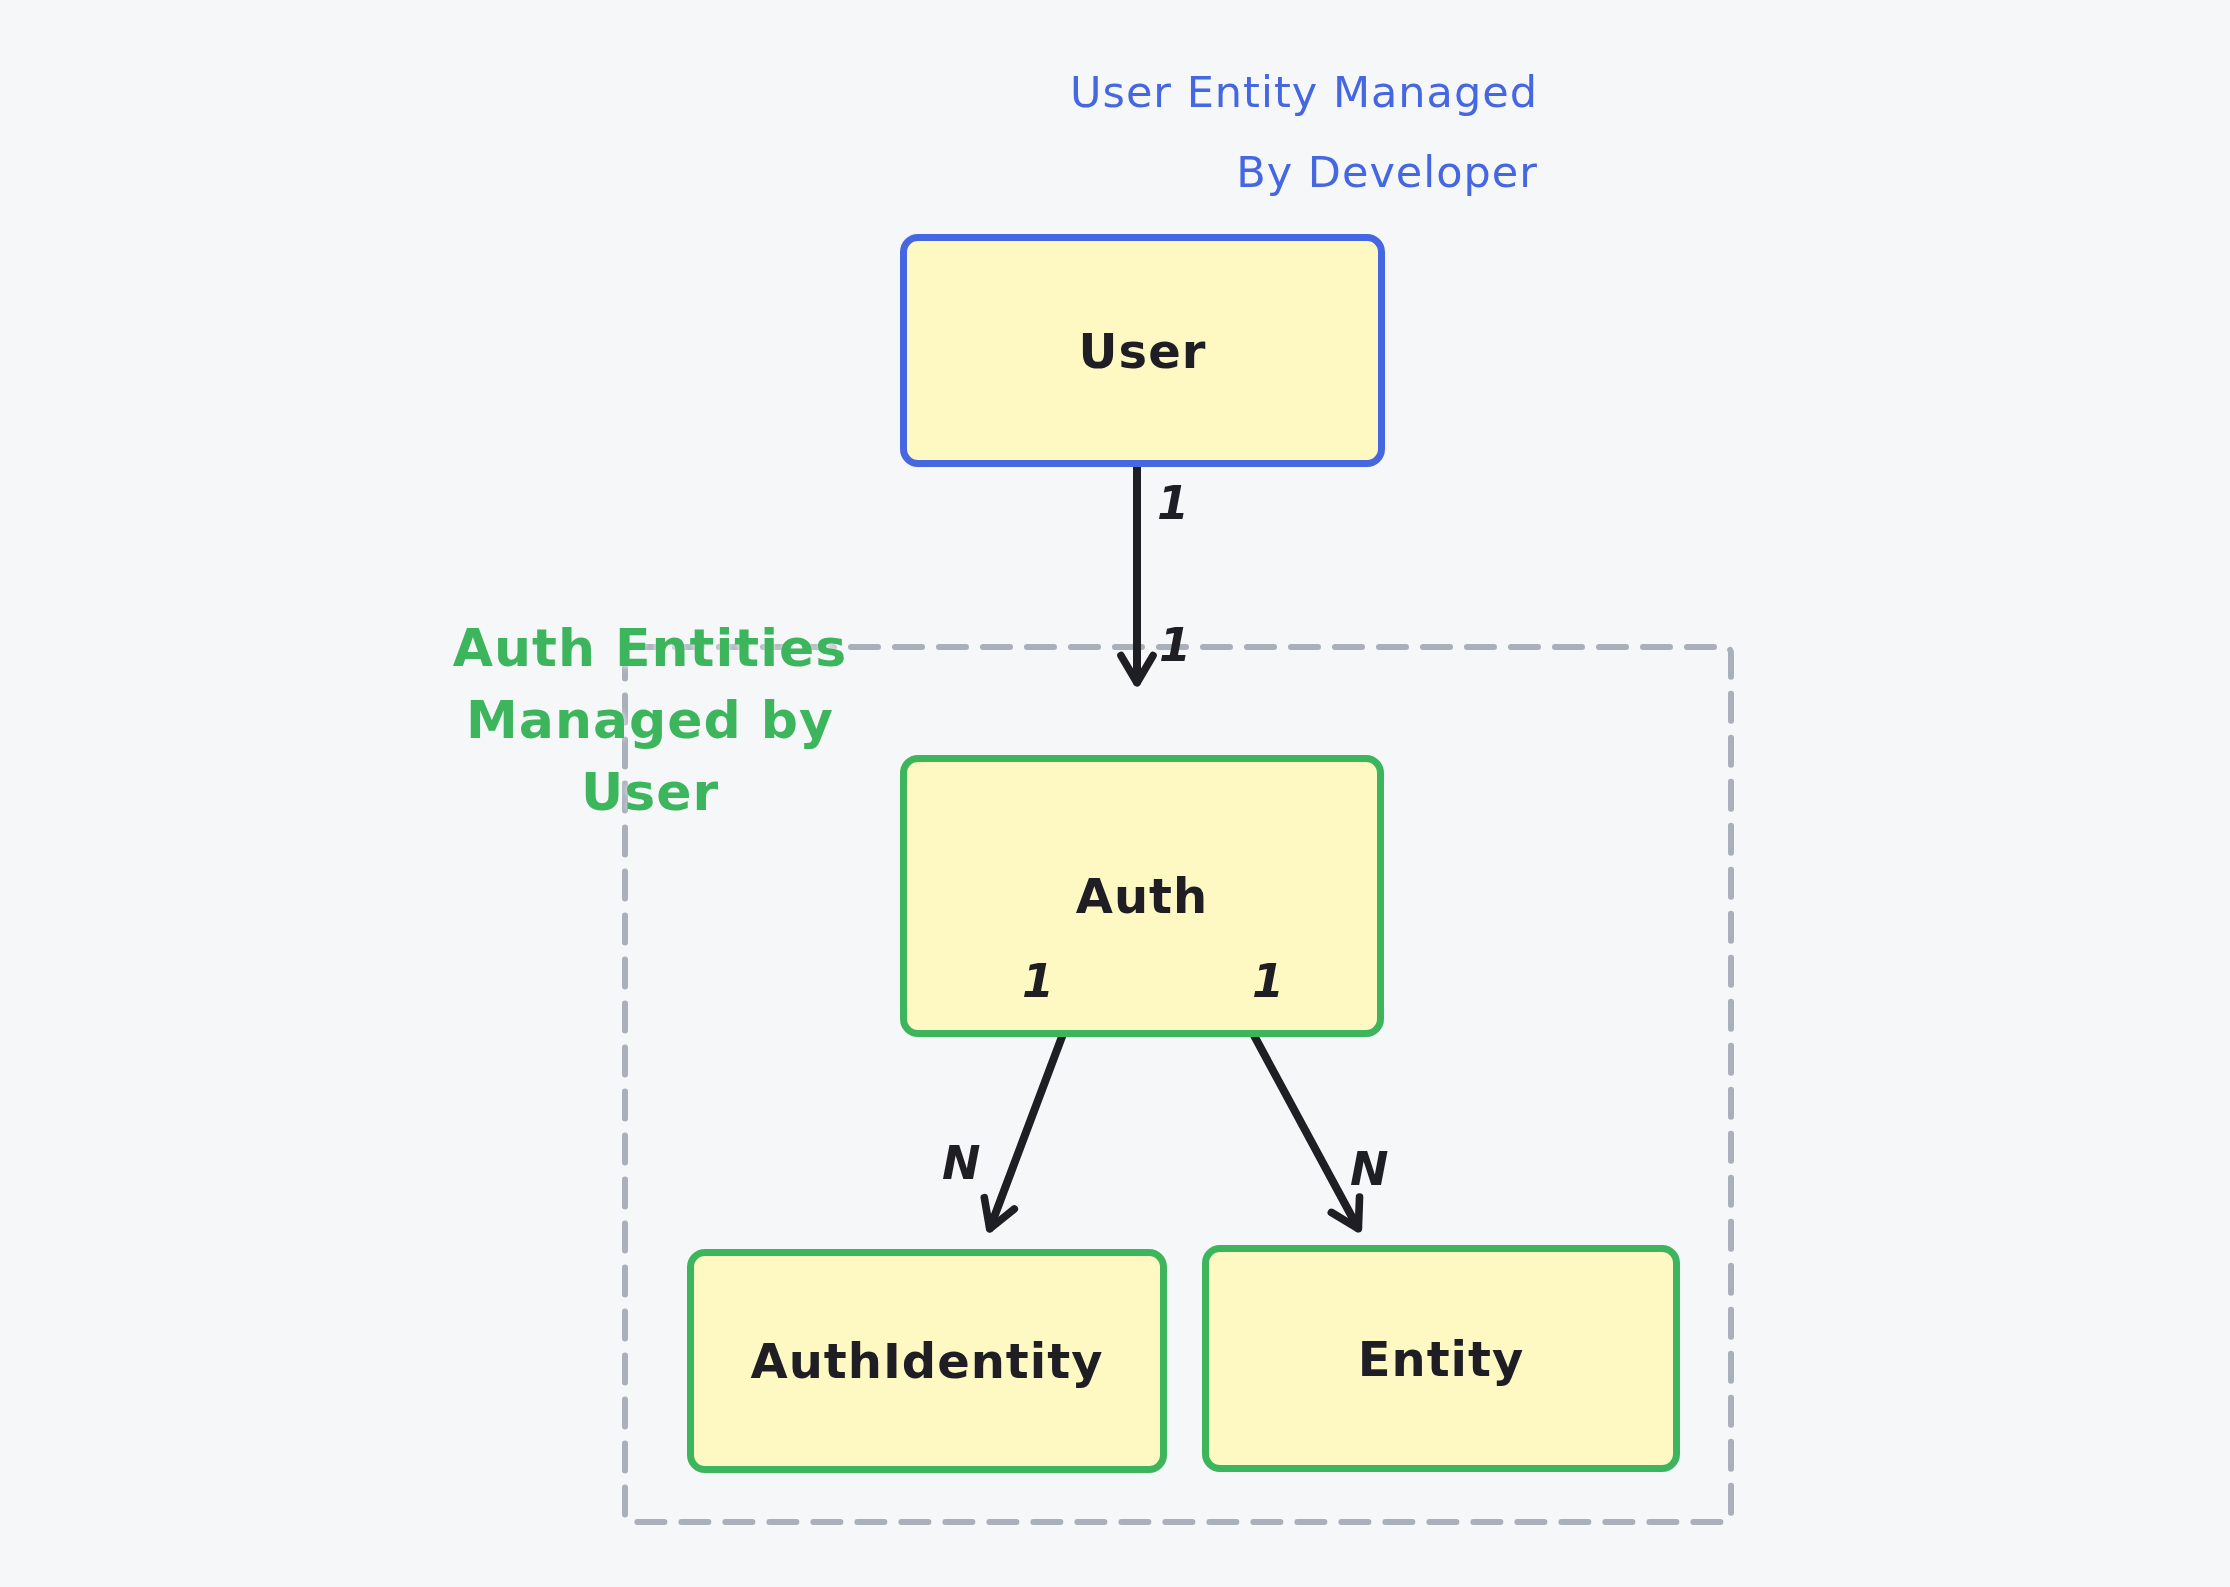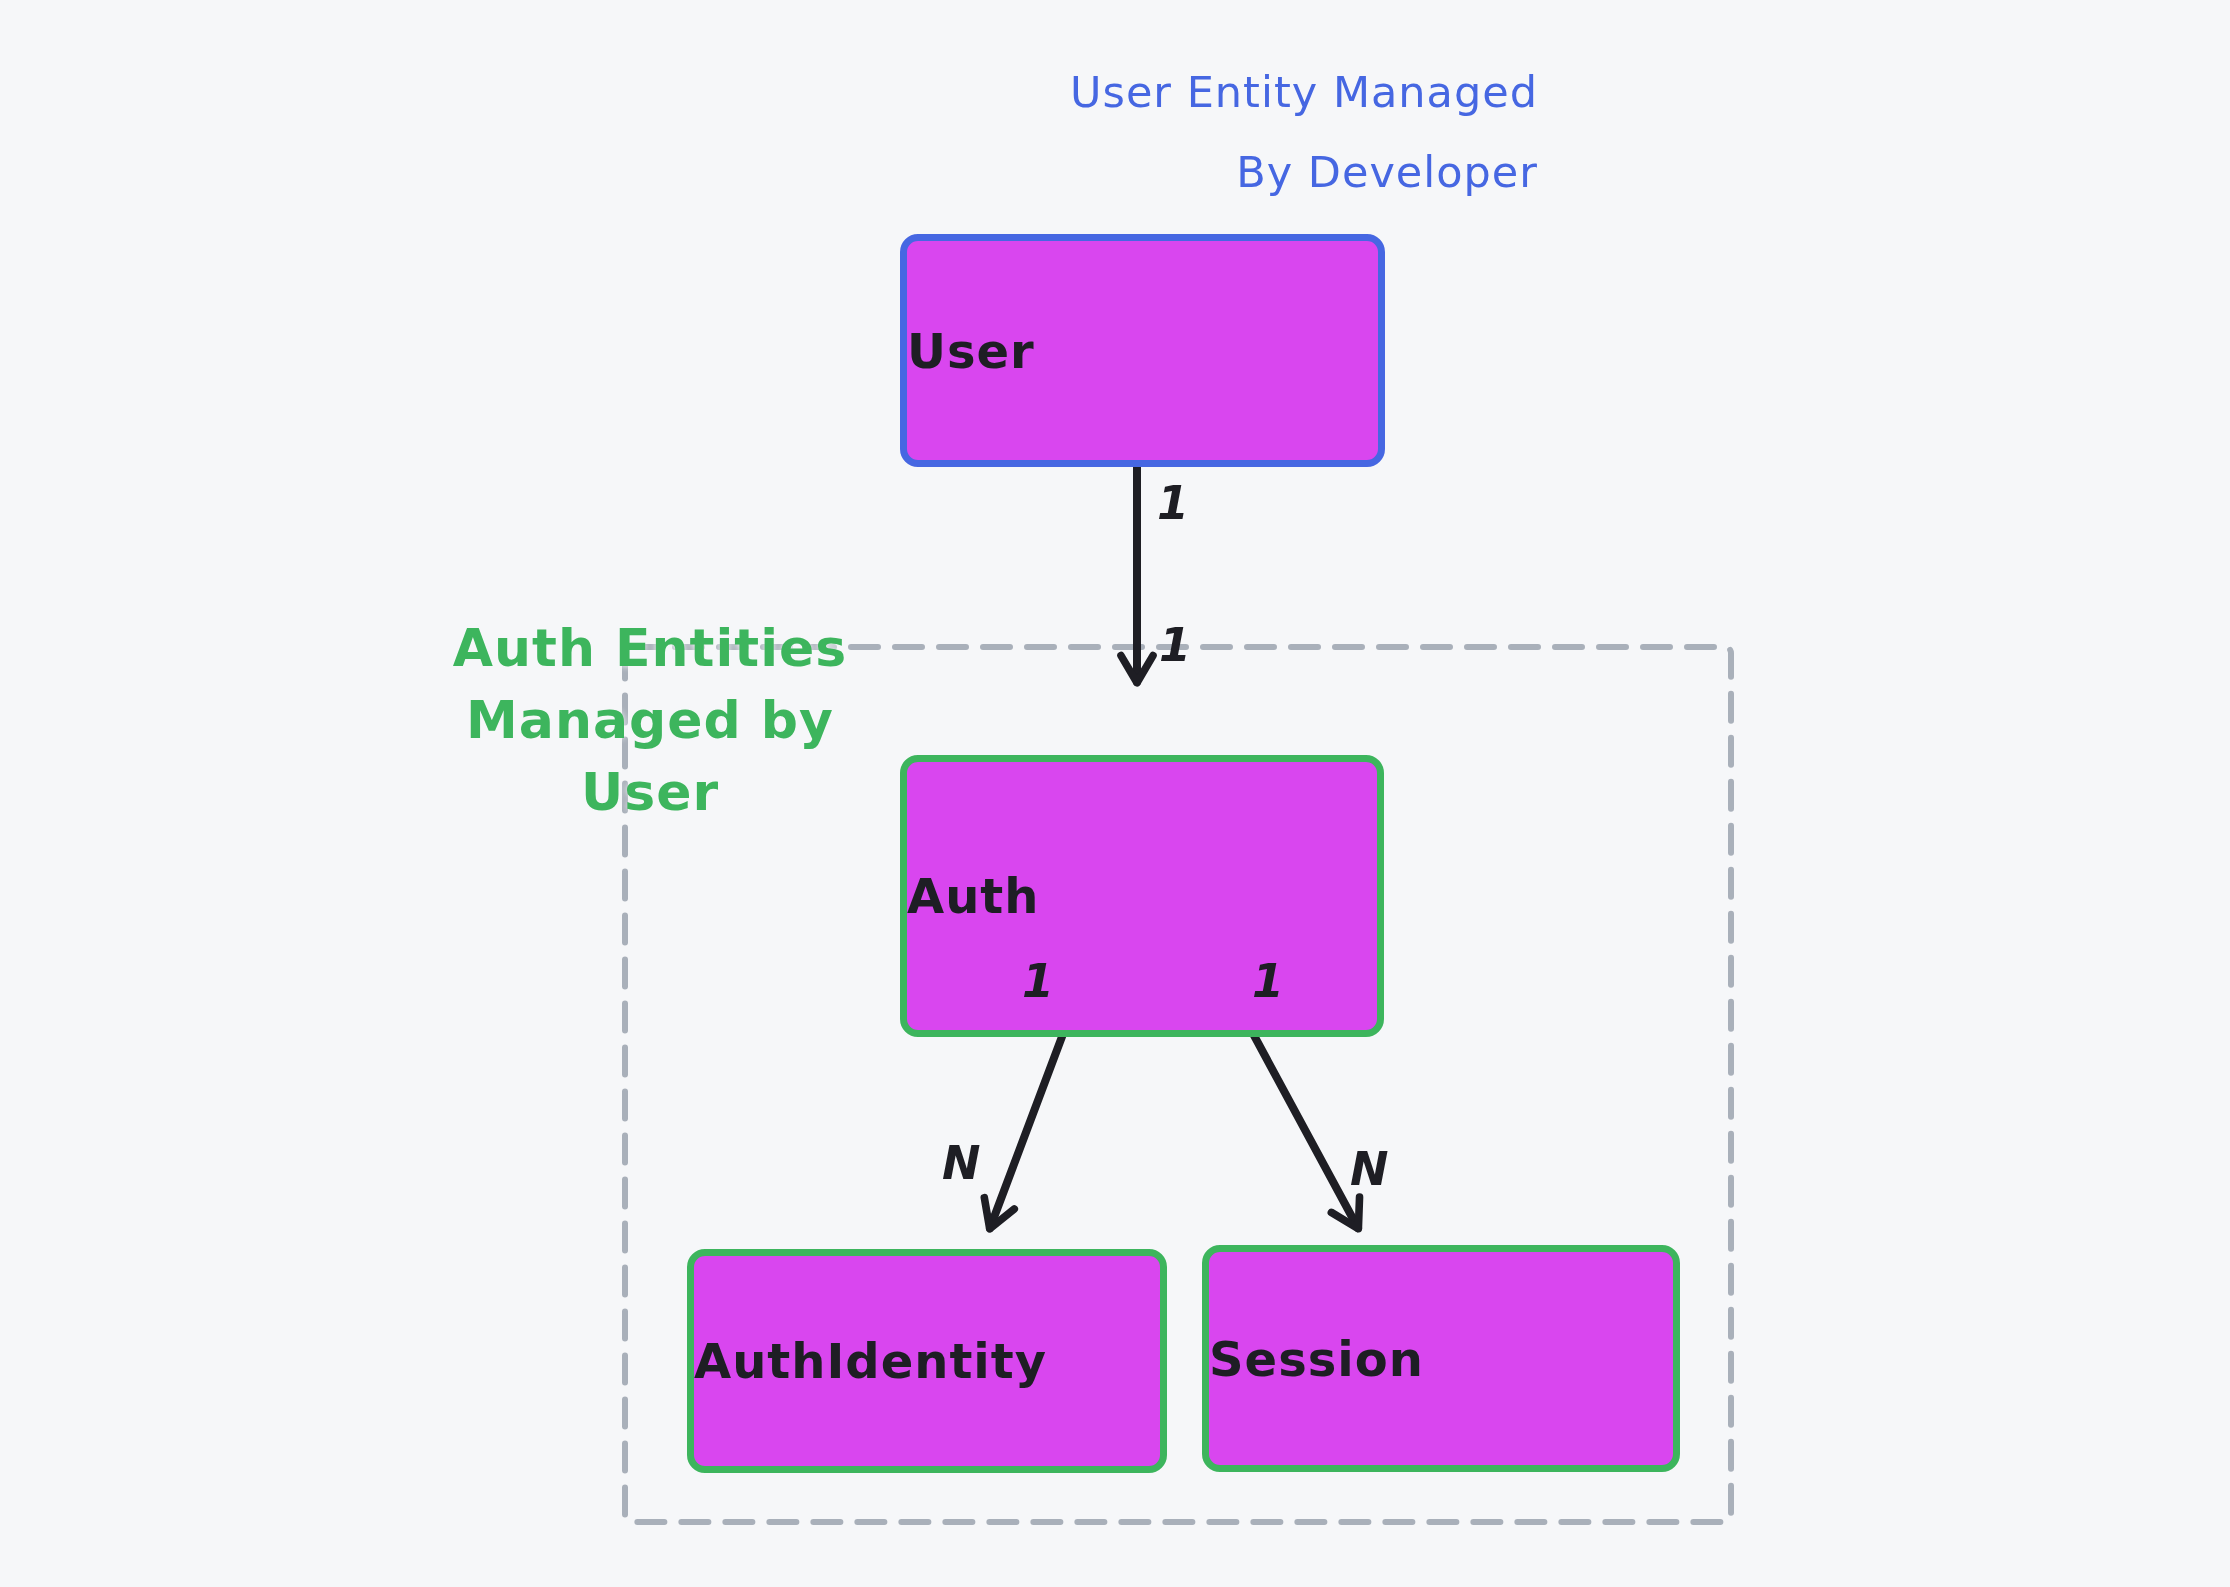--- a/index.html
+++ b/index.html
@@ -65,23 +65,24 @@
   .arrowhead-path {
     stroke: var(--stroke, #1e1e24);
     fill: none;
     stroke-linecap: round;
     stroke-linejoin: round;
   }
   .node {
     position: absolute;
     box-sizing: border-box;
     border-radius: 18px;
-    background: #d946ef;
+    background: #fef9c3;
     display: flex;
     align-items: center;
+    justify-content: center;
     z-index: 2;
     color: var(--stroke, #1e1e24);
     font-size: 48px;
     font-weight: 700;
     letter-spacing: 1px;
   }
   .node-blue  { border: 7px solid var(--blue, #4667e2); }
   .node-green { border: 7px solid var(--green, #3db55d); }
   .node-user         { left: 900px;  top: 234px;  width: 485px; height: 233px; }
   .node-auth         { left: 900px;  top: 755px;  width: 484px; height: 282px; }
@@ -135,21 +136,21 @@
   <div class="node node-blue node-user">
     <span>User</span>
   </div>
   <div class="node node-green node-auth">
     <span>Auth</span>
   </div>
   <div class="node node-green node-authidentity">
     <span>AuthIdentity</span>
   </div>
   <div class="node node-green node-session">
-    <span>Session</span>
+    <span>Entity</span>
   </div>
 
   <div class="edge-label lbl-ua-src">1</div>
   <div class="edge-label lbl-ua-tgt">1</div>
   <div class="edge-label lbl-ai-src">1</div>
   <div class="edge-label lbl-ai-tgt">N</div>
   <div class="edge-label lbl-se-src">1</div>
   <div class="edge-label lbl-se-tgt">N</div>
 
 </div>

